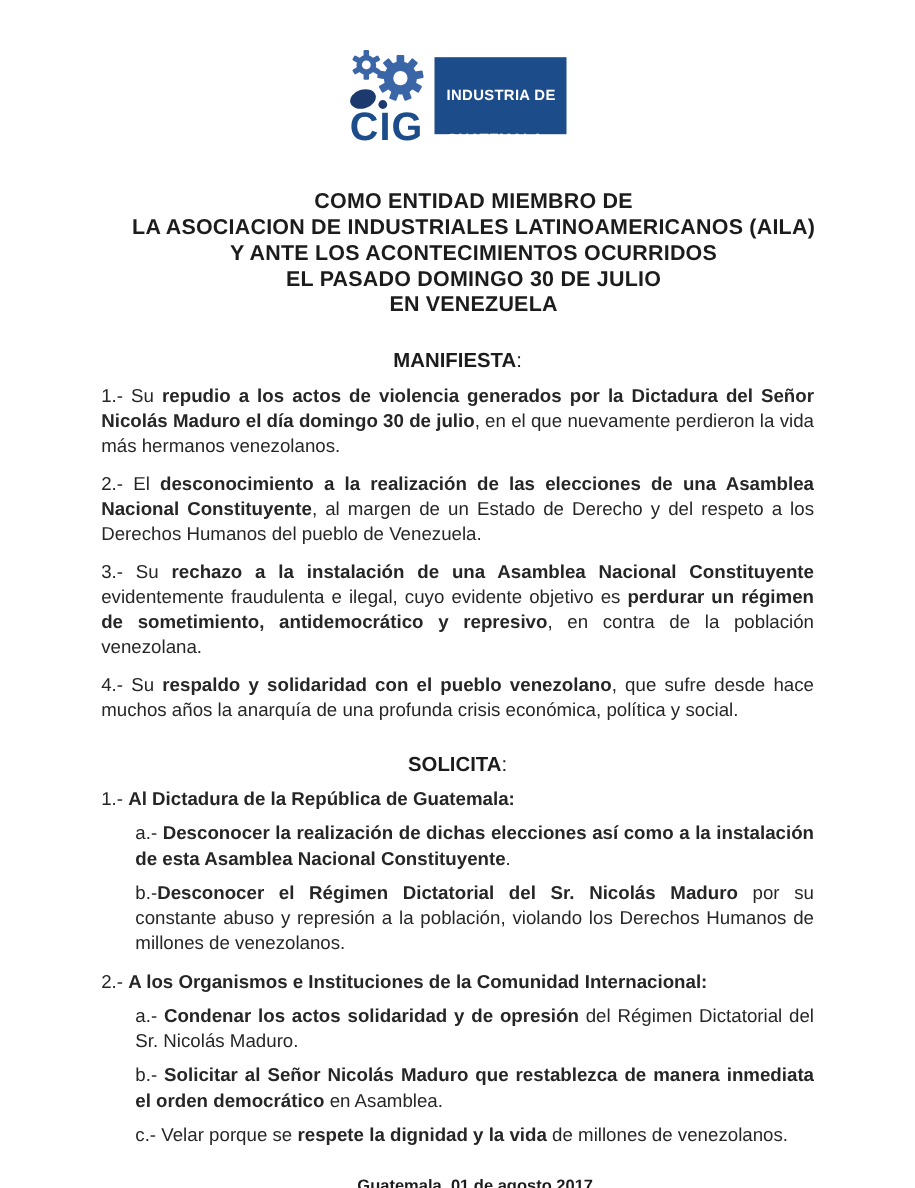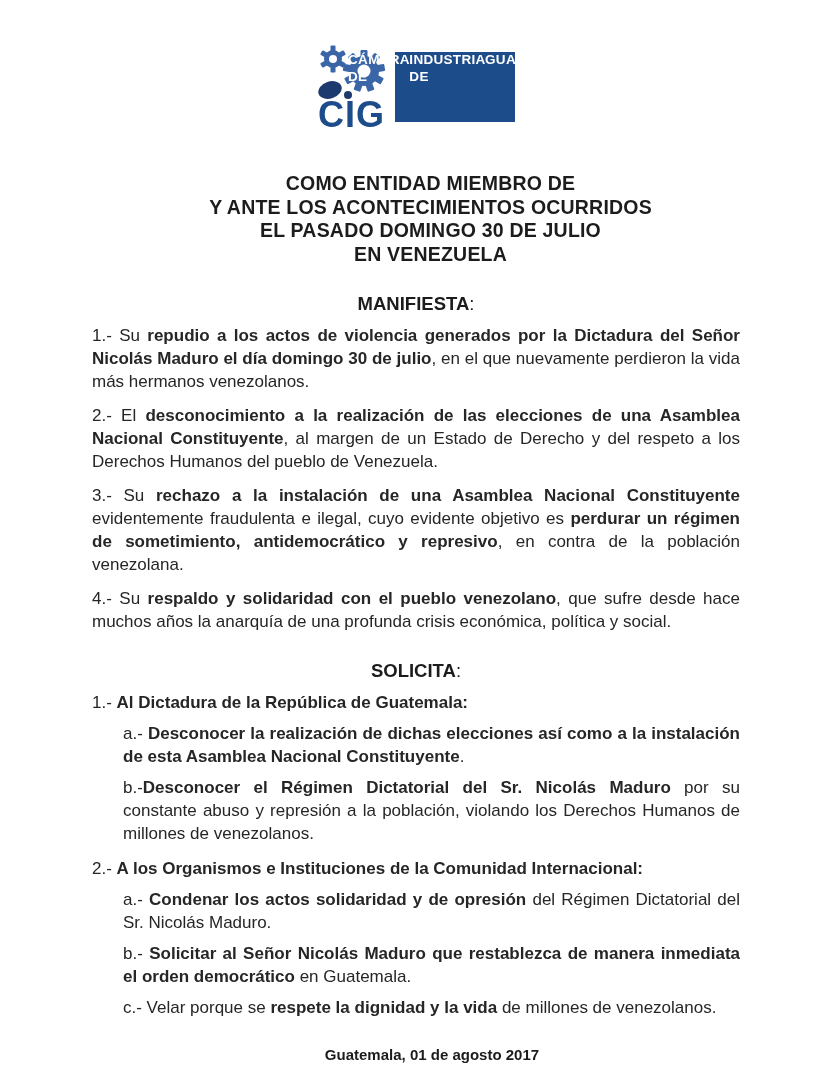--- a/index.html
+++ b/index.html
@@ -7,22 +7,22 @@
     width:832px;height:1080px;margin:0 auto;background:#ffffff;
     font-family:"Liberation Sans",sans-serif;color:#262626;
     overflow:hidden;position:relative;
   }
   
   .logo-row{display:flex;justify-content:center;padding-top:44px;}
   .logo{display:flex;align-items:center;gap:4px;}
   .logo svg text{font-family:"Liberation Sans",sans-serif;}
   .logo-box{
     width:120px;height:70px;box-sizing:border-box;
-    display:flex;flex-direction:row;justify-content:center;
-    padding-left:11px;background:#1d4c8b;
+    display:flex;flex-direction:column;justify-content:center;
+    padding-left:11px;background:#1d4c8b;gap:24px;
   }
   .logo-line{color:#ffffff;font-weight:700;font-size:13.5px;line-height:16.5px;letter-spacing:.3px;}
   
   .title{margin-top:42px;text-align:center;padding-left:29px;}
   .title-line{font-weight:700;font-size:19.5px;line-height:23.5px;color:#1c1c1c;letter-spacing:.2px;}
   
   .content{width:648px;margin:0 auto;}
   .section-heading{text-align:center;font-size:18.5px;margin-top:27px;color:#1c1c1c;line-height:22px;}
   .section-heading .hb{font-weight:700;}
   p.para{margin:11px 0 0;font-size:17px;line-height:23px;text-align:justify;}
@@ -78,36 +78,37 @@
       <div class="logo-box" style="background: rgb(29, 76, 139);">
         <div class="logo-line">CÁMARA DE</div>
         <div class="logo-line">INDUSTRIA DE</div>
         <div class="logo-line">GUATEMALA</div>
       </div>
     </div>
   </div>
 
   <div class="title">
       <div class="title-line">COMO ENTIDAD MIEMBRO DE</div>
+      <div class="title-line">LA ASOCIACION DE INDUSTRIALES LATINOAMERICANOS (AILA)</div>
       <div class="title-line">Y ANTE LOS ACONTECIMIENTOS OCURRIDOS</div>
       <div class="title-line">EL PASADO DOMINGO 30 DE JULIO</div>
       <div class="title-line">EN VENEZUELA</div>
     </div>
 
   <div class="content">
       <div class="section-heading"><span class="hb">MANIFIESTA</span><span>:</span></div>
       <p class="para"><span>1.- Su </span><span class="b">repudio a los actos de violencia generados por la Dictadura del Señor Nicolás Maduro el día domingo 30 de julio</span><span>, en el que nuevamente perdieron la vida más hermanos venezolanos.</span></p>
       <p class="para"><span>2.- El </span><span class="b">desconocimiento a la realización de las elecciones de una Asamblea Nacional Constituyente</span><span>, al margen de un Estado de Derecho y del respeto a los Derechos Humanos del pueblo de Venezuela.</span></p>
       <p class="para"><span>3.- Su </span><span class="b">rechazo a la instalación de una Asamblea Nacional Constituyente</span><span> evidentemente fraudulenta e ilegal, cuyo evidente objetivo es </span><span class="b">perdurar un régimen de sometimiento, antidemocrático y represivo</span><span>, en contra de la población venezolana.</span></p>
       <p class="para"><span>4.- Su </span><span class="b">respaldo y solidaridad con el pueblo venezolano</span><span>, que sufre desde hace muchos años la anarquía de una profunda crisis económica, política y social.</span></p>
       <div class="section-heading"><span class="hb">SOLICITA</span><span>:</span></div>
       <p class="para lead"><span>1.- </span><span class="b">Al Dictadura de la República de Guatemala:</span></p>
       <p class="para sub"><span>a.- </span><span class="b">Desconocer la realización de dichas elecciones así como a la instalación de esta Asamblea Nacional Constituyente</span><span>.</span></p>
       <p class="para sub"><span>b.-</span><span class="b">Desconocer el Régimen Dictatorial del Sr. Nicolás Maduro</span><span> por su constante abuso y represión a la población, violando los Derechos Humanos de millones de venezolanos.</span></p>
       <p class="para lead"><span>2.- </span><span class="b">A los Organismos e Instituciones de la Comunidad Internacional:</span></p>
       <p class="para sub"><span>a.- </span><span class="b">Condenar los actos solidaridad y de opresión</span><span> del Régimen Dictatorial del Sr. Nicolás Maduro.</span></p>
-      <p class="para sub"><span>b.- </span><span class="b">Solicitar al Señor Nicolás Maduro que restablezca de manera inmediata el orden democrático</span><span> en Guatemala.</span></p>
+      <p class="para sub"><span>b.- </span><span class="b">Solicitar al Señor Nicolás Maduro que restablezca de manera inmediata el orden democrático</span><span> en Asamblea.</span></p>
       <p class="para sub"><span>c.- Velar porque se </span><span class="b">respete la dignidad y la vida</span><span> de millones de venezolanos.</span></p>
     </div>
 
   <div class="footer">Guatemala, 01 de agosto 2017</div>
 
 </div>
 
 </body></html>

